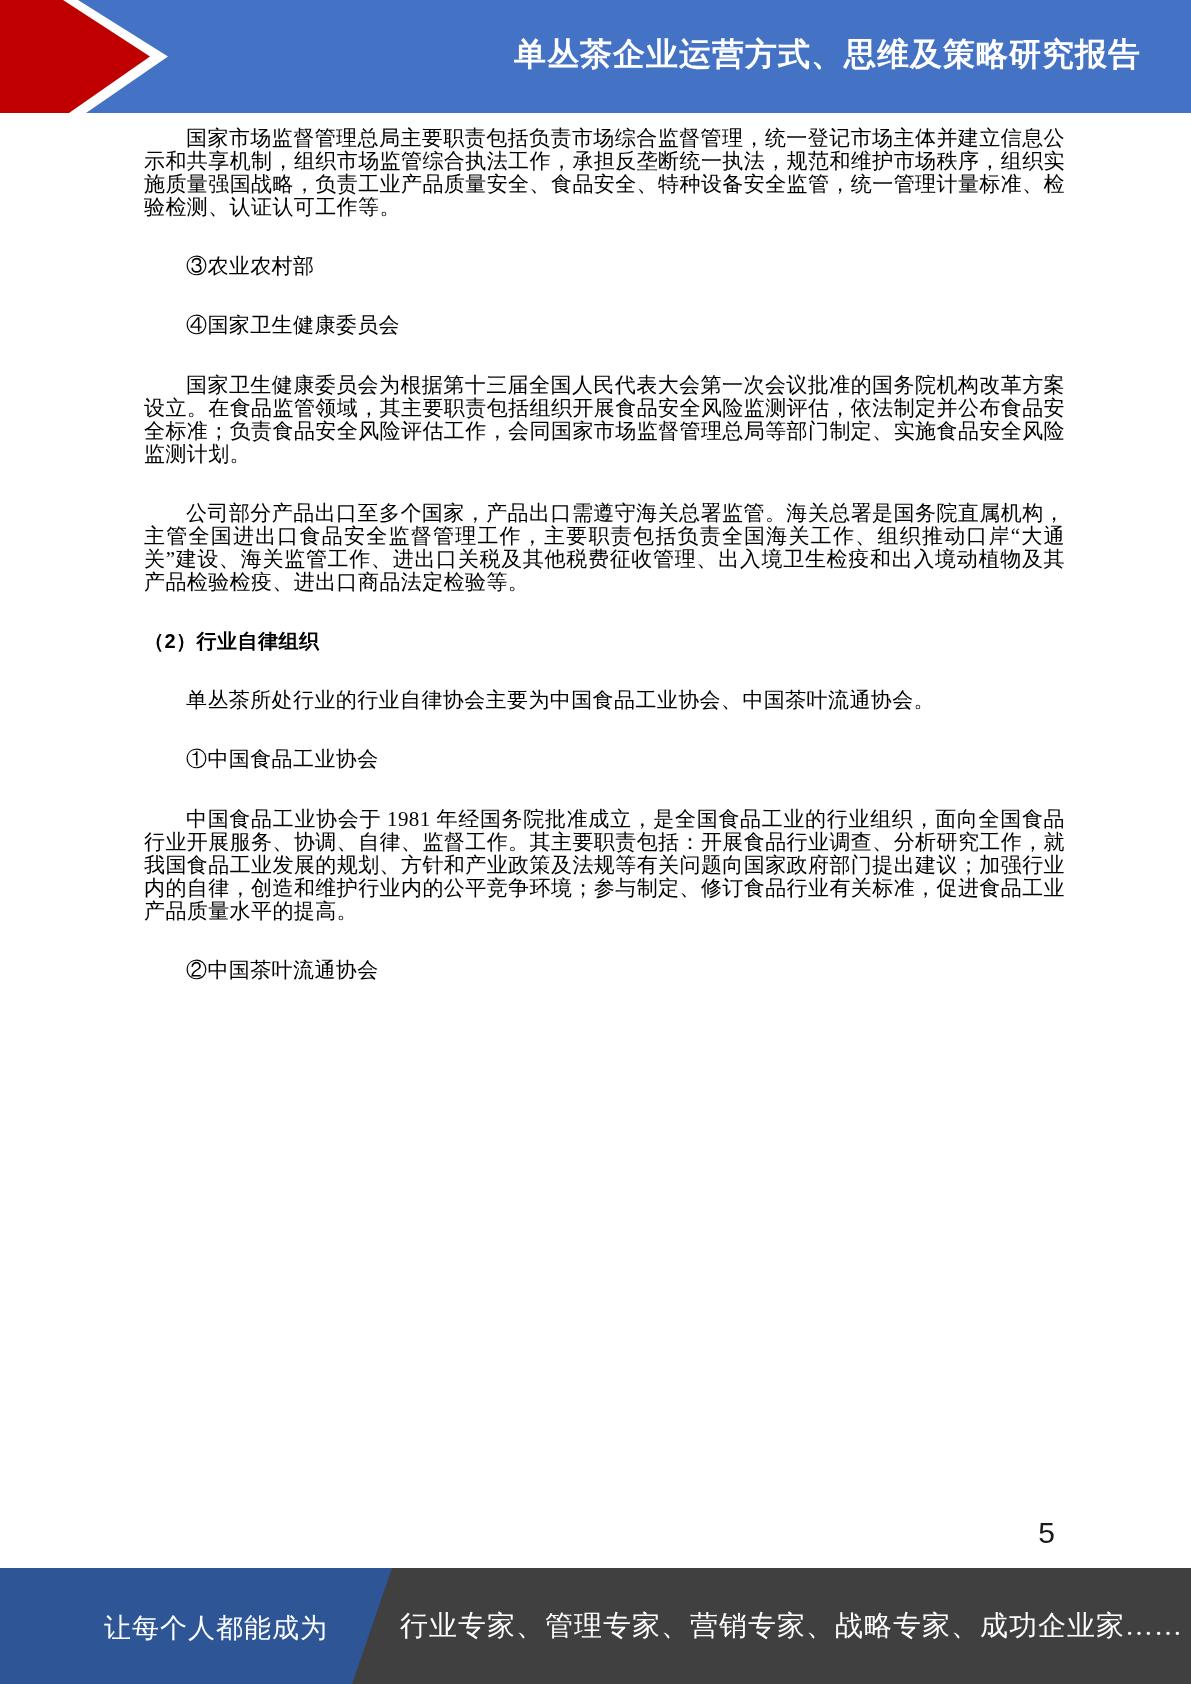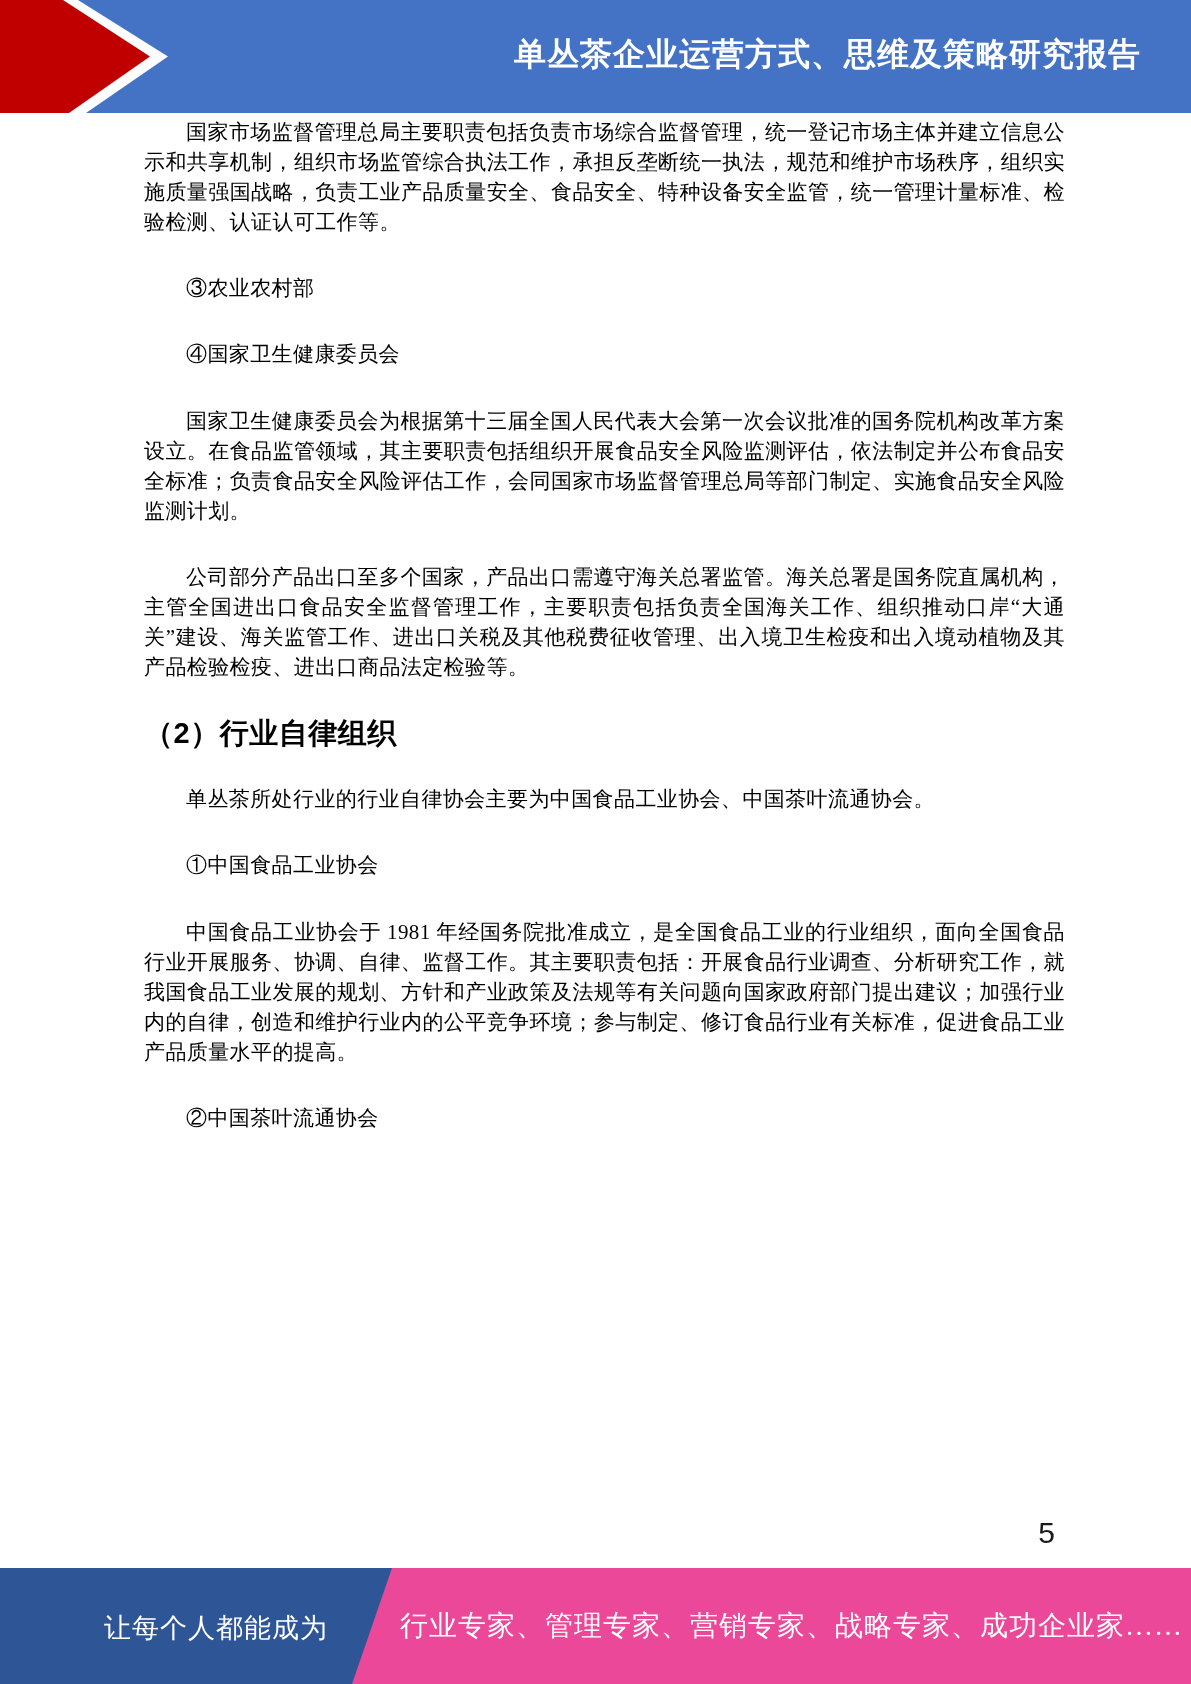--- a/index.html
+++ b/index.html
@@ -43,56 +43,56 @@
     letter-spacing: 1px;
     white-space: nowrap;
   }
 
   
   .content {
     position: absolute;
     top: 113px;
     left: 144px;
     right: 126px;
-    padding-top: 4px;
+    padding-top: 14px;
     font-size: 21px;
-    line-height: 30px;
+    line-height: 23px;
     letter-spacing: 0.4px;
     color: #000000;
     text-align: justify;
   }
   .content p { margin: 36.2px 0 0 0; }
   .content p:first-child { margin-top: 0; }
   .para { text-indent: 2em; }
   .sub  { text-indent: 2em; text-align: left; }
   .h2 {
     font-family: "Liberation Sans", sans-serif;
     font-weight: bold;
-    font-size: 29px;
+    font-size: 20px;
     text-align: left;
     text-indent: 0;
     letter-spacing: 0.5px;
   }
 
   .page-number {
     position: absolute;
     top: 1516px;
     right: 136px;
     font-size: 30px;
     color: #1a1a1a;
     font-family: "Liberation Sans", sans-serif;
   }
 
   
   .footer {
     position: absolute;
     left: 0; bottom: 0;
     width: 100%;
     height: 116px;
-    background: #ec4899;
+    background: #404040;
   }
   .footer-blue {
     position: absolute;
     left: 0; top: 0;
     width: 392px;
     height: 100%;
     background: #2e5596;
     clip-path: polygon(0 0, 100% 0, calc(100% - 40px) 100%, 0 100%);
     color: #ffffff;
     font-size: 27px;

